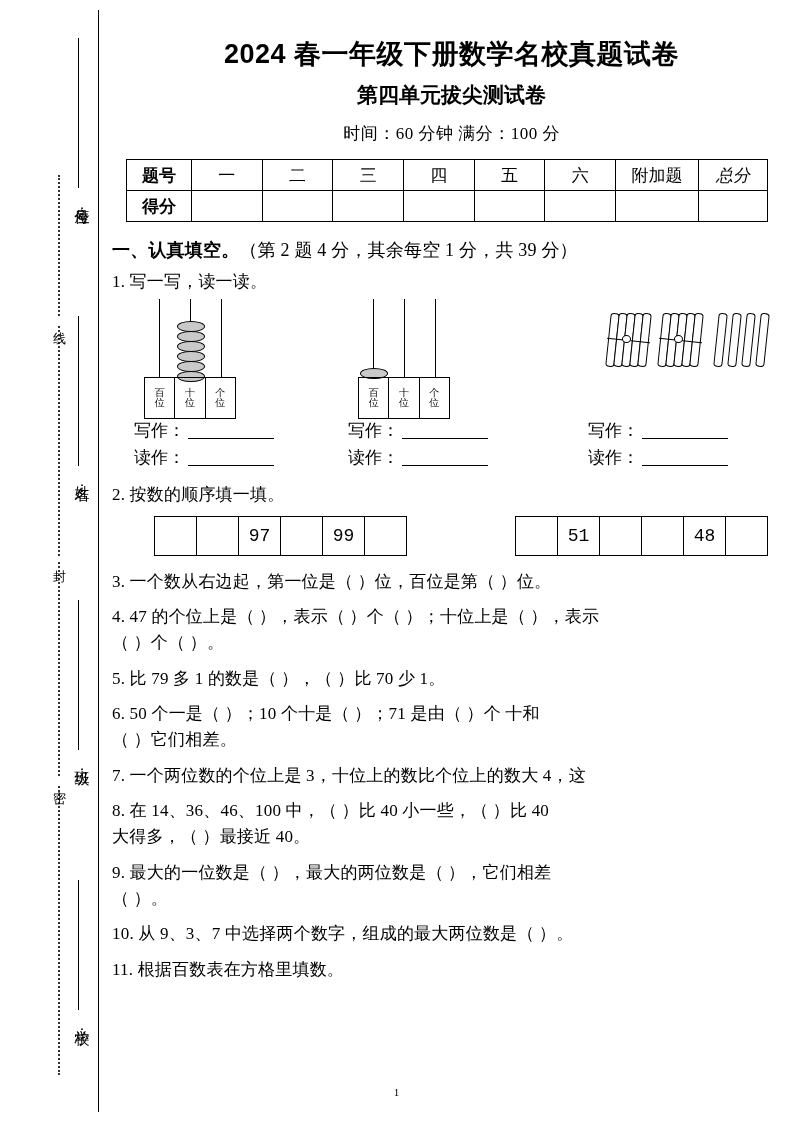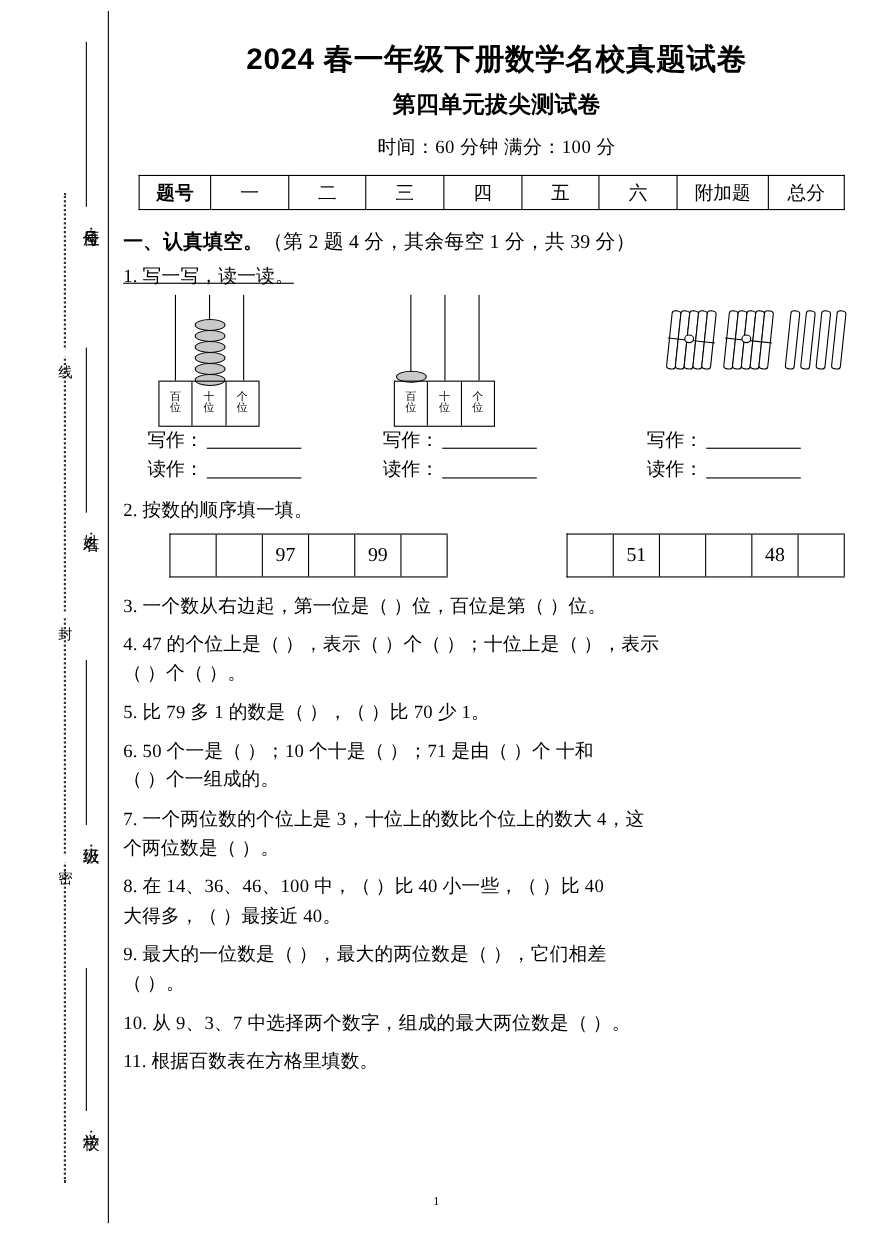--- a/index.html
+++ b/index.html
@@ -109,38 +109,38 @@
   }
   table.score-table td {
     border: 1px solid #000;
     height: 28px;
     text-align: center;
     font-size: 17px;
     font-family: "Liberation Sans", "DejaVu Sans", sans-serif;
   }
   td.col-head { width: 62px; font-weight: bold; }
   td.col-extra { width: 80px; }
-  td.col-total { width: 66px; }
+  td.col-total { width: 66px; font-style: italic; }
 
   
   .section-head {
     font-size: 18px;
     margin: 16px 0 0 2px;
     letter-spacing: 0.2px;
   }
   .section-head b {
     font-family: Liberation Sans, sans-serif;
   }
   .q {
     font-size: 17px;
     margin: 9px 0 0 2px;
     line-height: 1.55;
     letter-spacing: 0.2px;
   }
-  .q-tight { margin-top: 7px; text-decoration: underline; }
+  .q-tight { margin-top: 7px; }
 
   
   .fig-row {
     position: relative;
     height: 120px;
     margin-top: 4px;
   }
 
   .abacus { position: absolute; }
   .abacus .rod {
@@ -235,21 +235,21 @@
     border-right: none;
     height: 38px;
   }
   .seq-cell {
     width: 41px;
     border-right: 1.3px solid #000;
     display: flex;
     align-items: center;
     justify-content: center;
     font-size: 18px;
-    font-family: Liberation Serif, serif;
+    font-family: Liberation Mono, monospace;
   }
 
   .page-num {
     position: absolute;
     left: 0;
     right: 0;
     top: 1086px;
     text-align: center;
     font-size: 11px;
   }
@@ -291,20 +291,31 @@
           <tr>
         <td class="col-head">题号</td>
         <td>一</td>
         <td>二</td>
         <td>三</td>
         <td>四</td>
         <td>五</td>
         <td>六</td>
         <td class="col-extra">附加题</td>
         <td class="col-total">总分</td>
+      </tr>
+      <tr>
+        <td class="col-head">得分</td>
+        <td></td>
+        <td></td>
+        <td></td>
+        <td></td>
+        <td></td>
+        <td></td>
+        <td class="col-extra"></td>
+        <td class="col-total"></td>
       </tr>
     </tbody>
       </table>
 
     <div class="section-head">
       <b>一、认真填空。</b><span>（第 2 题 4 分，其余每空 1 分，共 39 分）</span>
     </div>
 
     <div class="q q-tight">1. 写一写，读一读。</div>
 
@@ -414,23 +425,22 @@
         <div class="seq-cell">48</div>
         <div class="seq-cell"></div>
       </div>
     </div>
 
     <div class="q">3. 一个数从右边起，第一位是（     ）位，百位是第（     ）位。</div>
     <div class="q">4. 47 的个位上是（   ），表示（   ）个（   ）；十位上是（   ），表示</div>
     <div class="q" style="margin-top:0;">（   ）个（     ）。</div>
     <div class="q">5. 比 79 多 1 的数是（     ），（     ）比 70 少 1。</div>
     <div class="q">6. 50 个一是（     ）；10 个十是（     ）；71 是由（     ）个 十和</div>
-    <div class="q" style="margin-top:0;">（     ）个一组成的。</div>
+    <div class="q" style="margin-top:0;">（     ）它们相差。</div>
     <div class="q">7. 一个两位数的个位上是 3，十位上的数比个位上的数大 4，这</div>
-    <div class="q" style="margin-top:0;">个两位数是（     ）。</div>
     <div class="q">8. 在 14、36、46、100 中，（     ）比 40 小一些，（     ）比 40</div>
     <div class="q" style="margin-top:0;">大得多，（     ）最接近 40。</div>
     <div class="q">9. 最大的一位数是（     ），最大的两位数是（     ），它们相差</div>
     <div class="q" style="margin-top:0;">（     ）。</div>
     <div class="q">10. 从 9、3、7 中选择两个数字，组成的最大两位数是（     ）。</div>
     <div class="q">11. 根据百数表在方格里填数。</div>
 
   </div>
 
   <div class="page-num">1</div>

